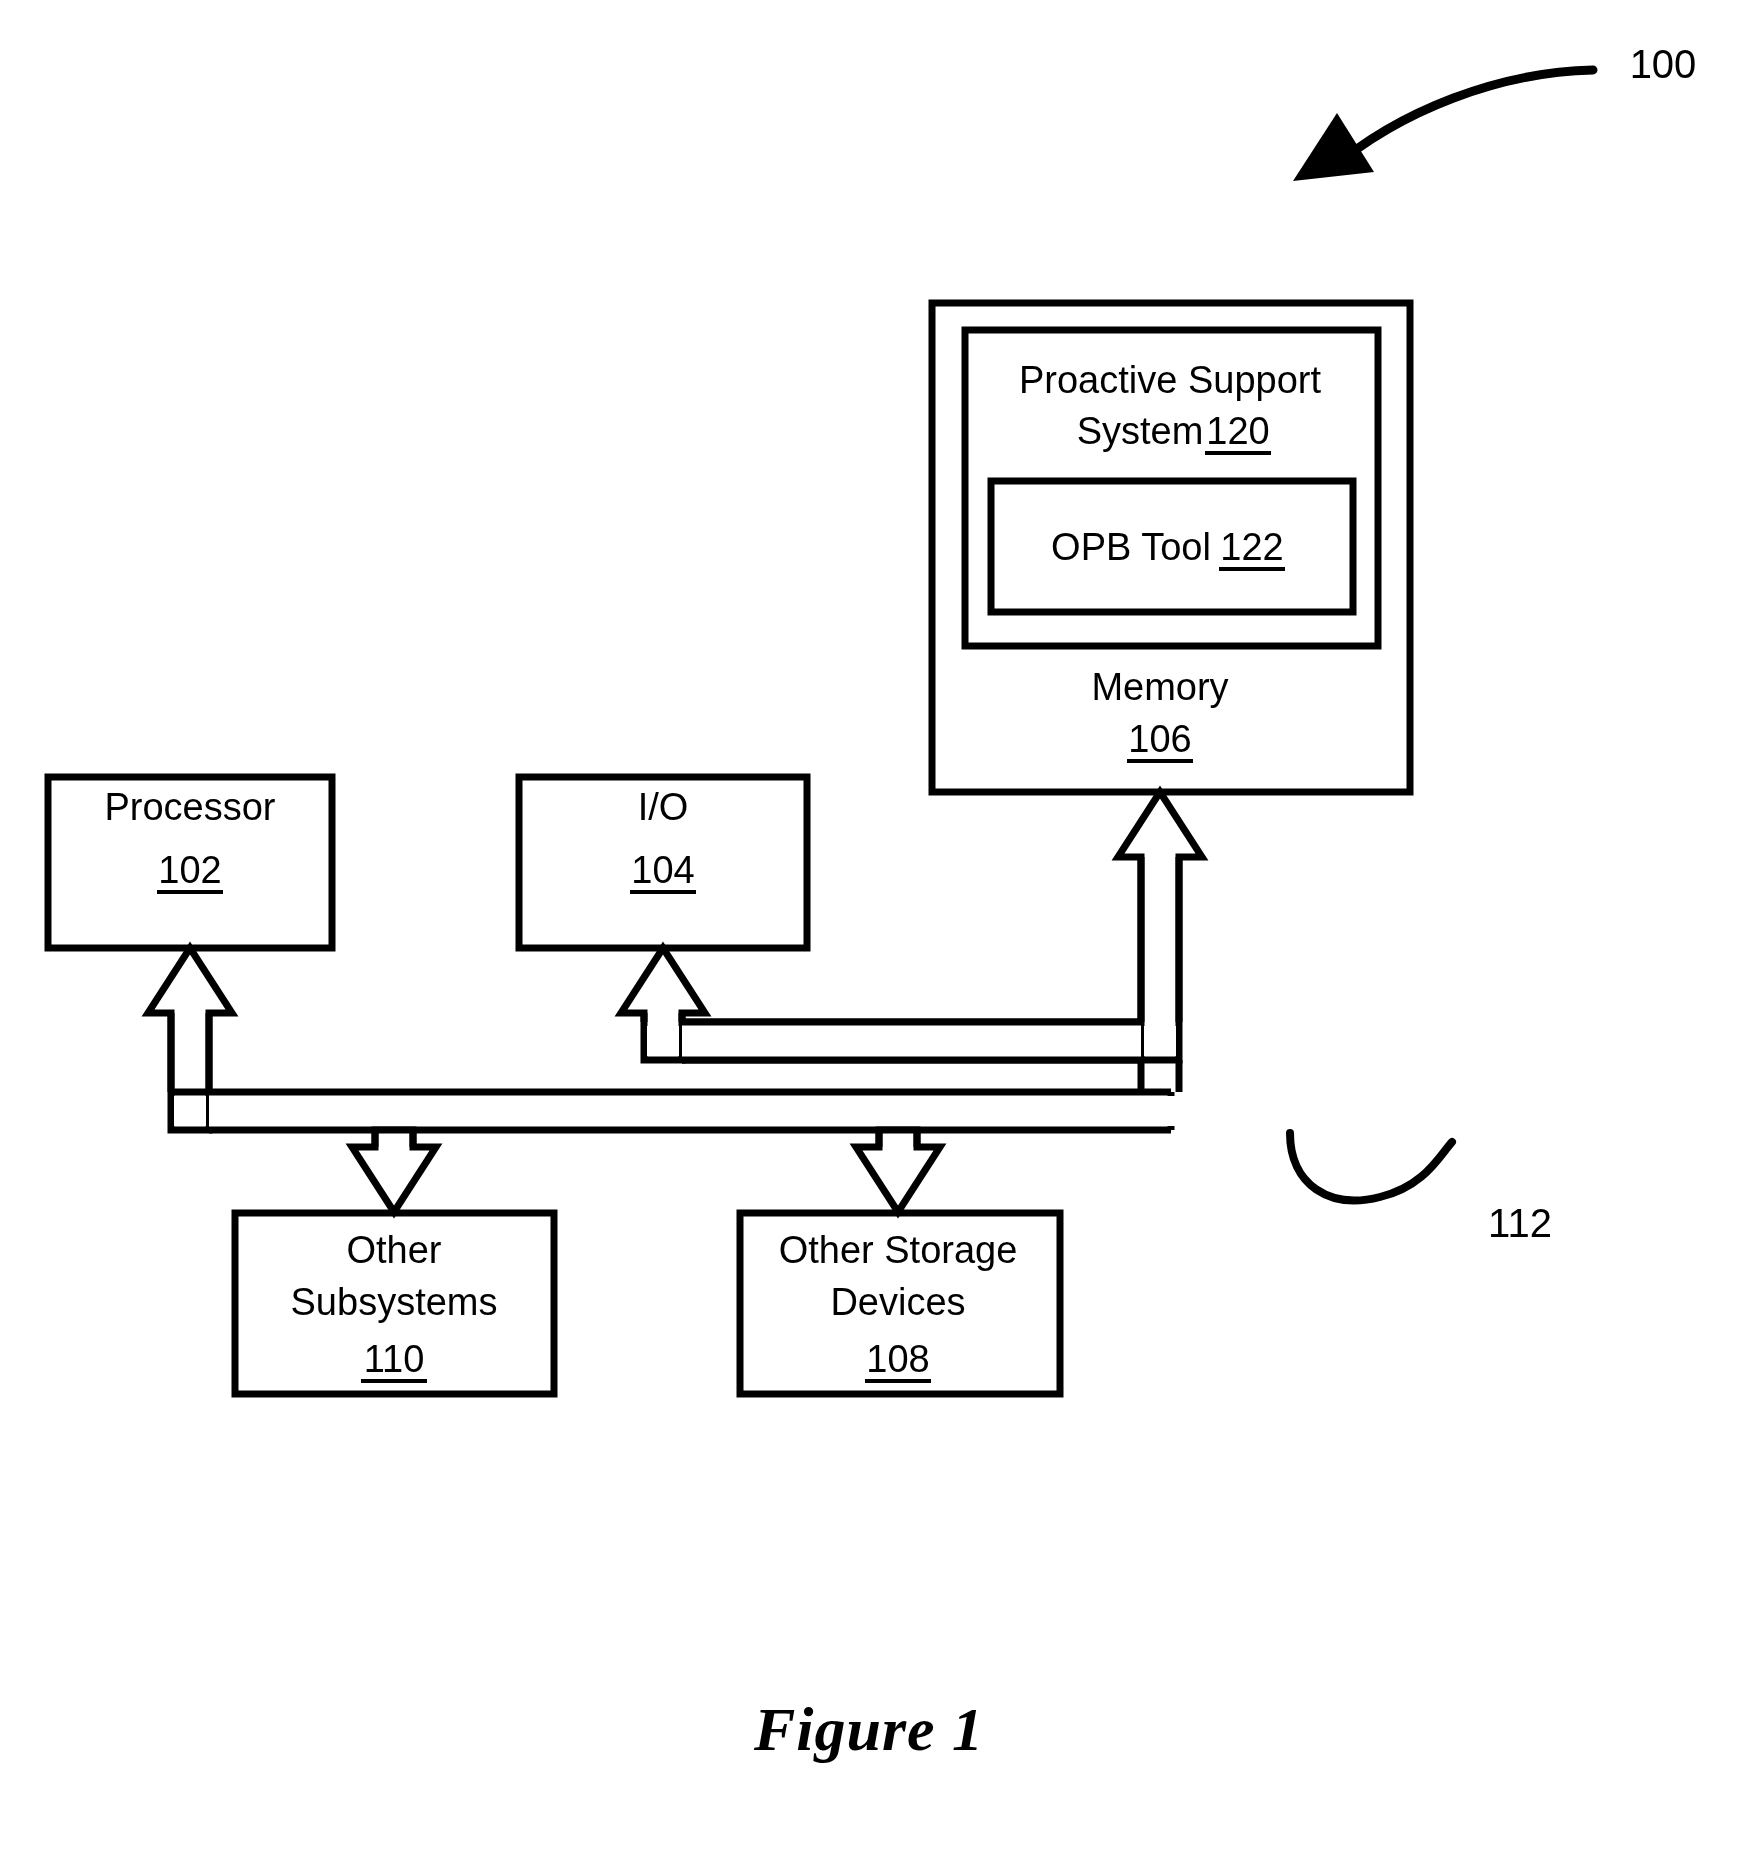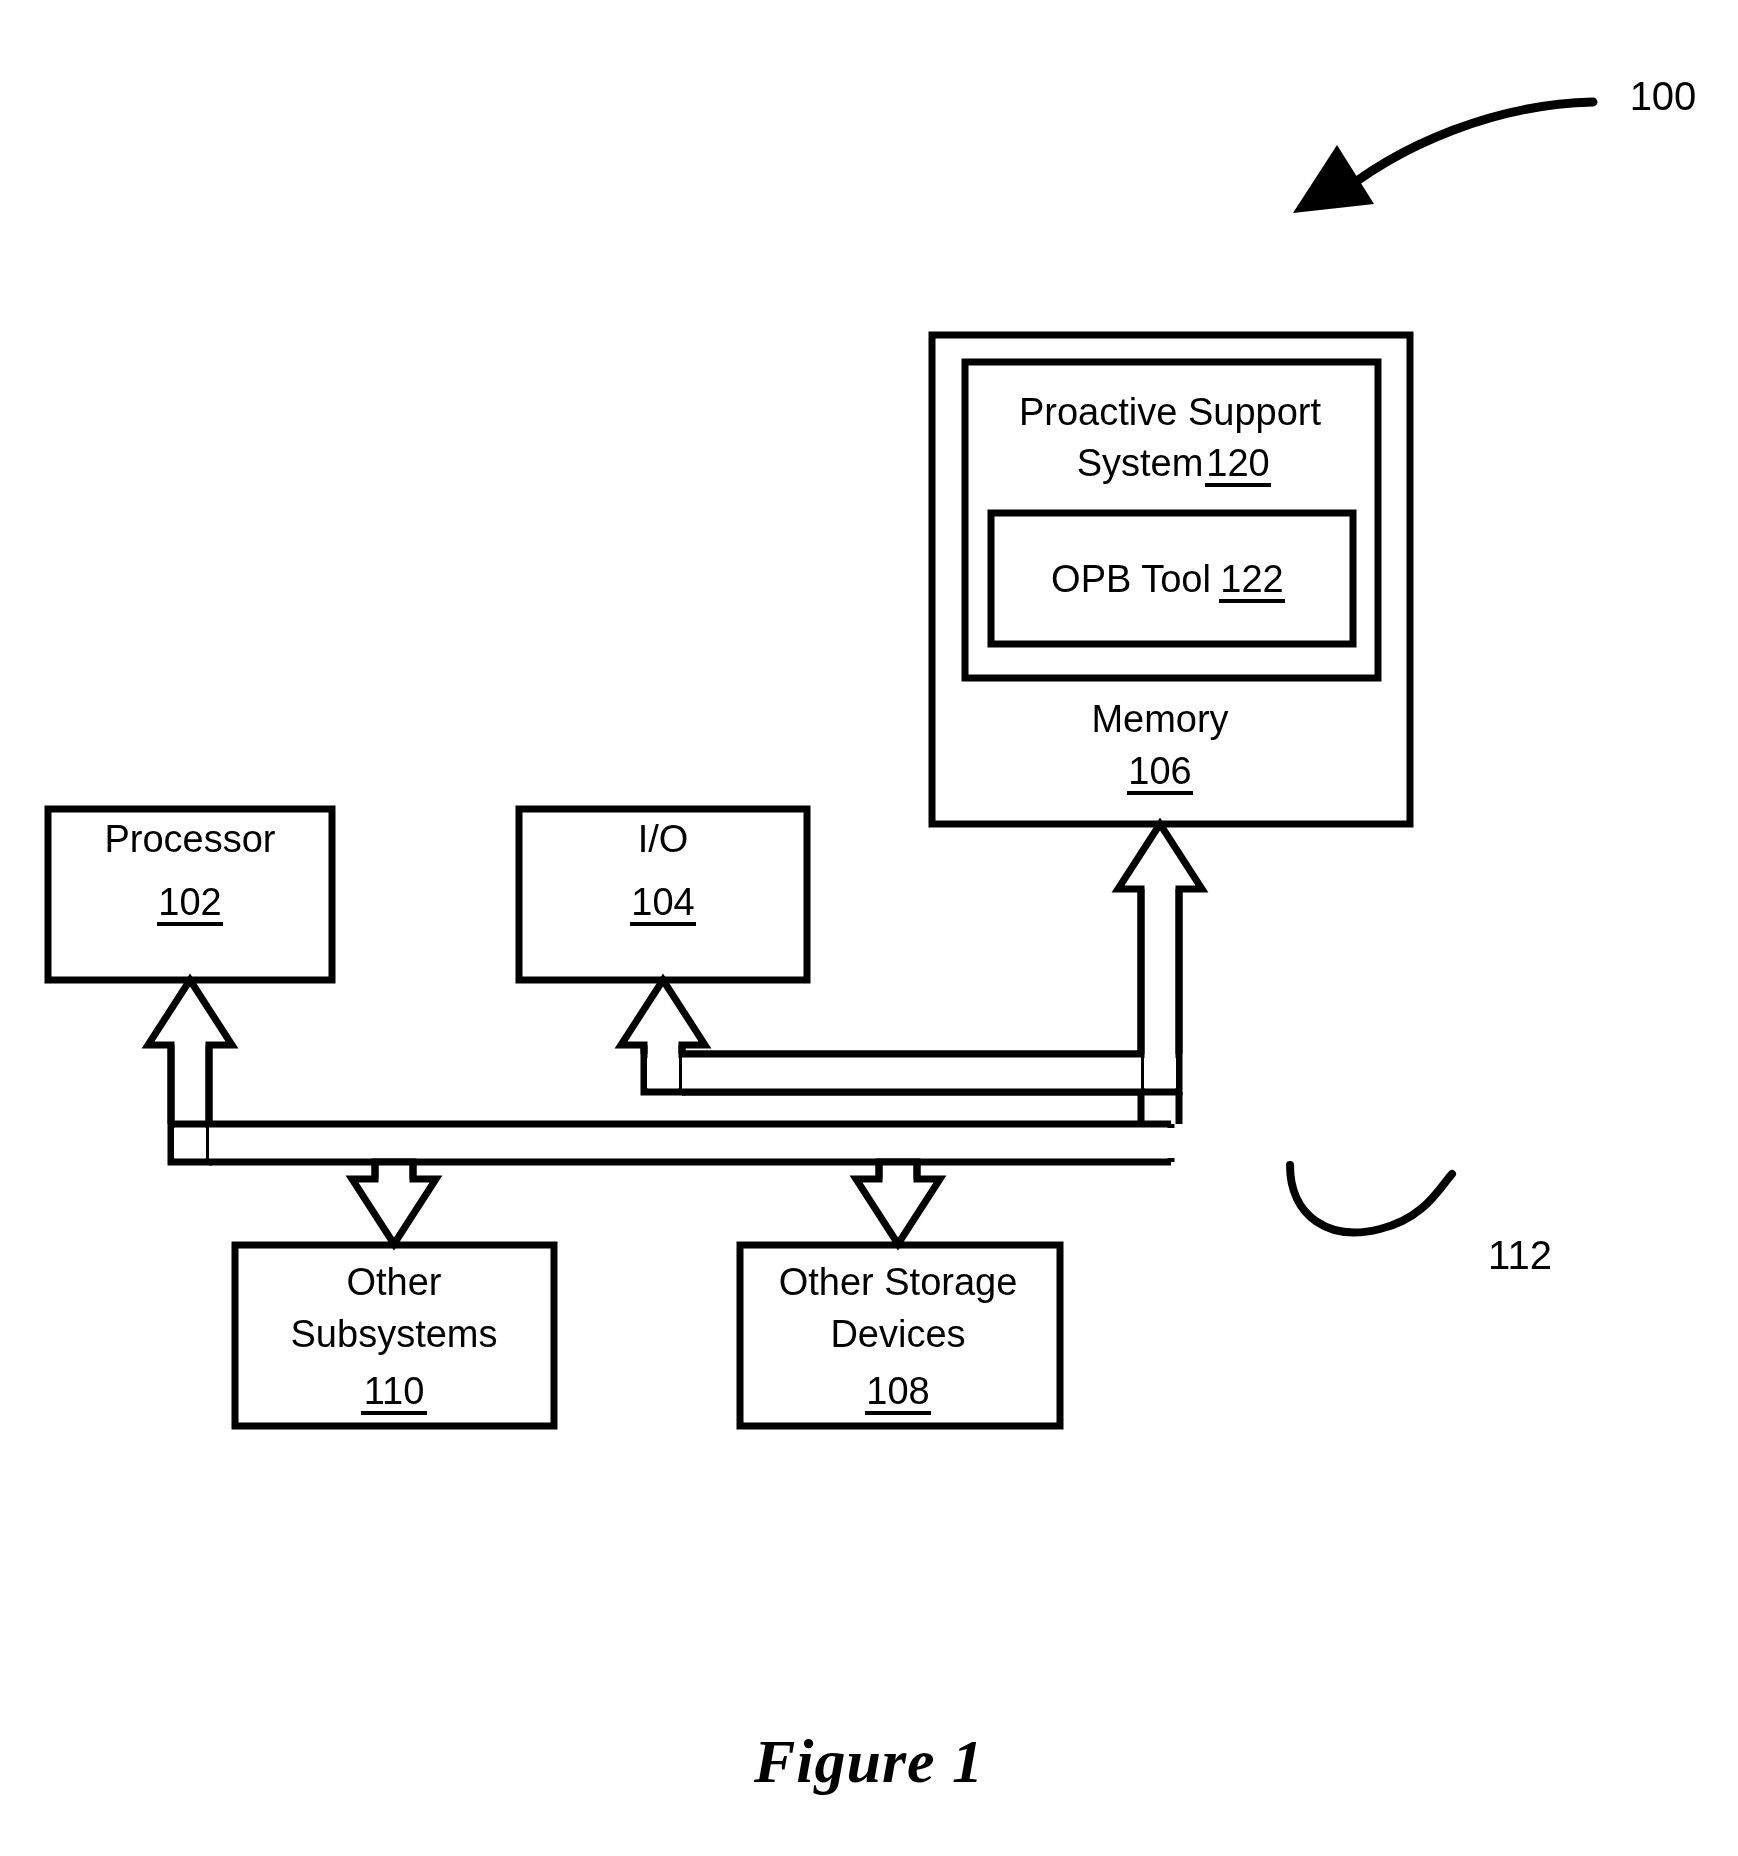--- a/index.html
+++ b/index.html
@@ -12,21 +12,20 @@
     height: 1856px;
     font-family: "Liberation Sans", sans-serif;
     position: relative;
     overflow: hidden;
   }
   #figure-root {
     position: absolute;
     left: 0; top: 0;
     width: 1738px;
     height: 1336px;
-    margin-top: 32px;
   }
   svg.diagram {
     position: absolute;
     left: 0; top: 0;
     width: 1738px;
     height: 1856px;
     display: block;
   }
   .box-text {
     font-family: "Liberation Sans", sans-serif;

